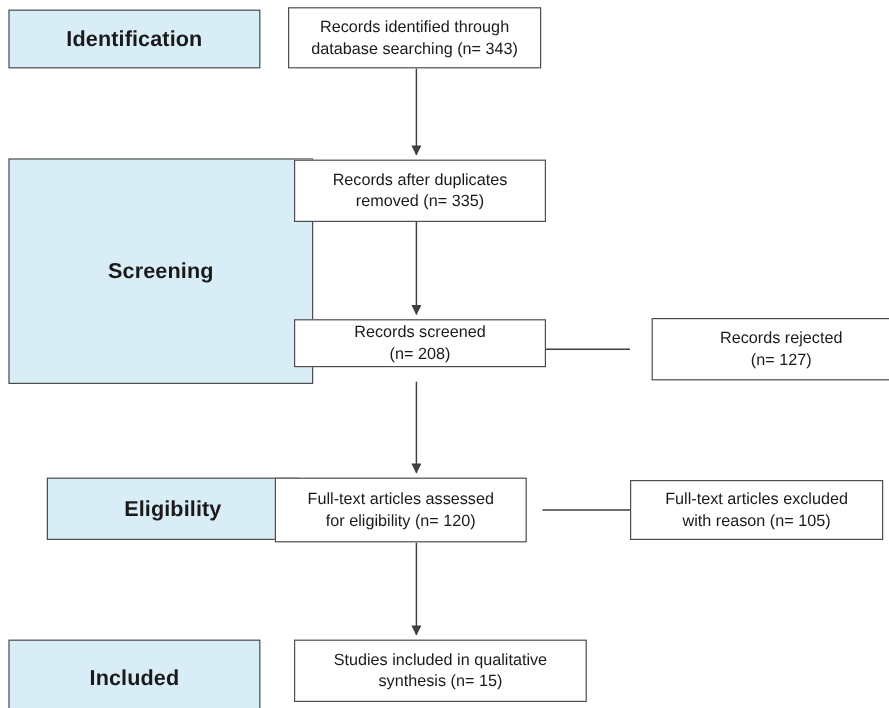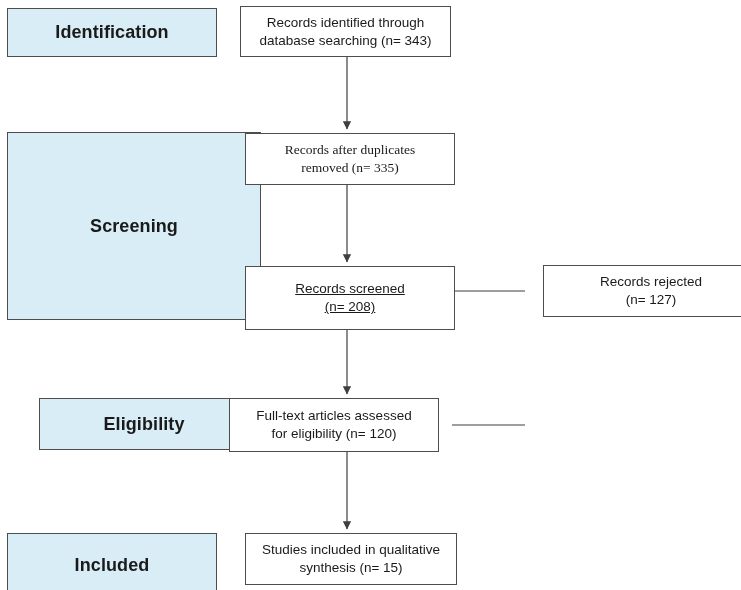--- a/index.html
+++ b/index.html
@@ -44,24 +44,24 @@
     white-space: pre-line;
     padding: 14px 6px;
   }
   
   .stage-identification { left: 7px;  top: 8px;   width: 210px; height: 49px; }
   .stage-screening      { left: 7px;  top: 132px; width: 254px; height: 188px; }
   .stage-eligibility    { left: 7px;  top: 398px; width: 210px; height: 52px; margin-left: 32px; }
   .stage-included       { left: 7px;  top: 533px; width: 210px; height: 64px; text-align: center; }
   
   .node-identified      { left: 240px; top: 6px;   width: 211px; height: 51px; }
-  .node-duplicates      { left: 245px; top: 133px; width: 210px; height: 52px; font-family: Liberation Serif, serif; }
-  .node-screened        { left: 245px; top: 266px; width: 210px; height: 64px; text-decoration: underline; }
+  .node-duplicates      { left: 245px; top: 133px; width: 210px; height: 52px; }
+  .node-screened        { left: 245px; top: 266px; width: 210px; height: 40px; }
   .node-fulltext        { left: 229px; top: 398px; width: 210px; height: 54px; }
-  .node-studies         { left: 245px; top: 533px; width: 212px; height: 52px; }
+  .node-studies         { left: 245px; top: 533px; width: 244px; height: 52px; }
   
   .node-rejected        { left: 543px; top: 265px; width: 216px; height: 52px; }
   .node-excluded        { left: 525px; top: 400px; width: 211px; height: 50px; }
 </style>
 </head>
 <body>
 
 <div class="canvas">
 
   <svg class="connector-layer" width="741" height="590" viewBox="0 0 741 590" xmlns="http://www.w3.org/2000/svg">
@@ -89,14 +89,16 @@
 removed (n= 335)</div>
   <div class="box node-box node-screened">Records screened
 (n= 208)</div>
   <div class="box node-box node-fulltext">Full-text articles assessed
 for eligibility (n= 120)</div>
   <div class="box node-box node-studies">Studies included in qualitative
 synthesis (n= 15)</div>
 
   <div class="box node-box node-rejected">Records rejected
 (n= 127)</div>
+  <div class="box node-box node-excluded">Full-text articles excluded
+with reason (n= 105)</div>
 
 </div>
 
 </body></html>

